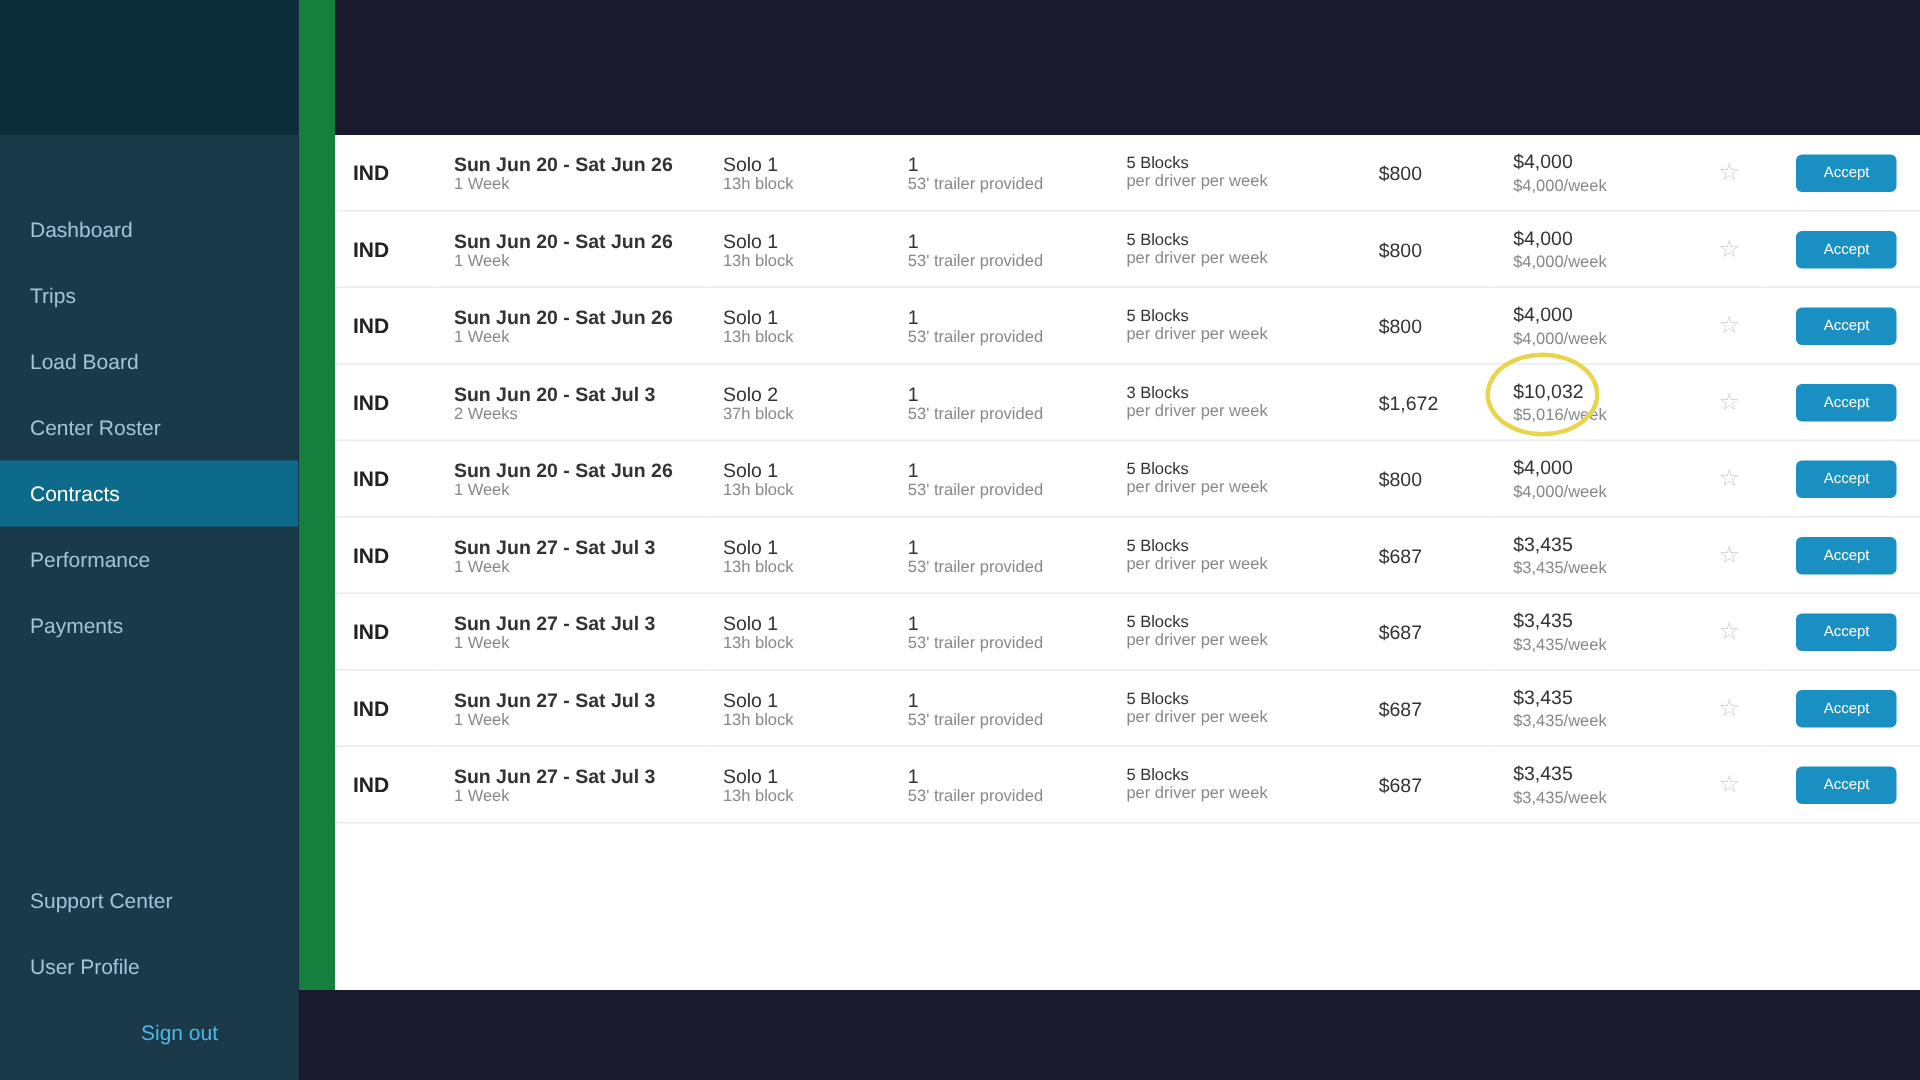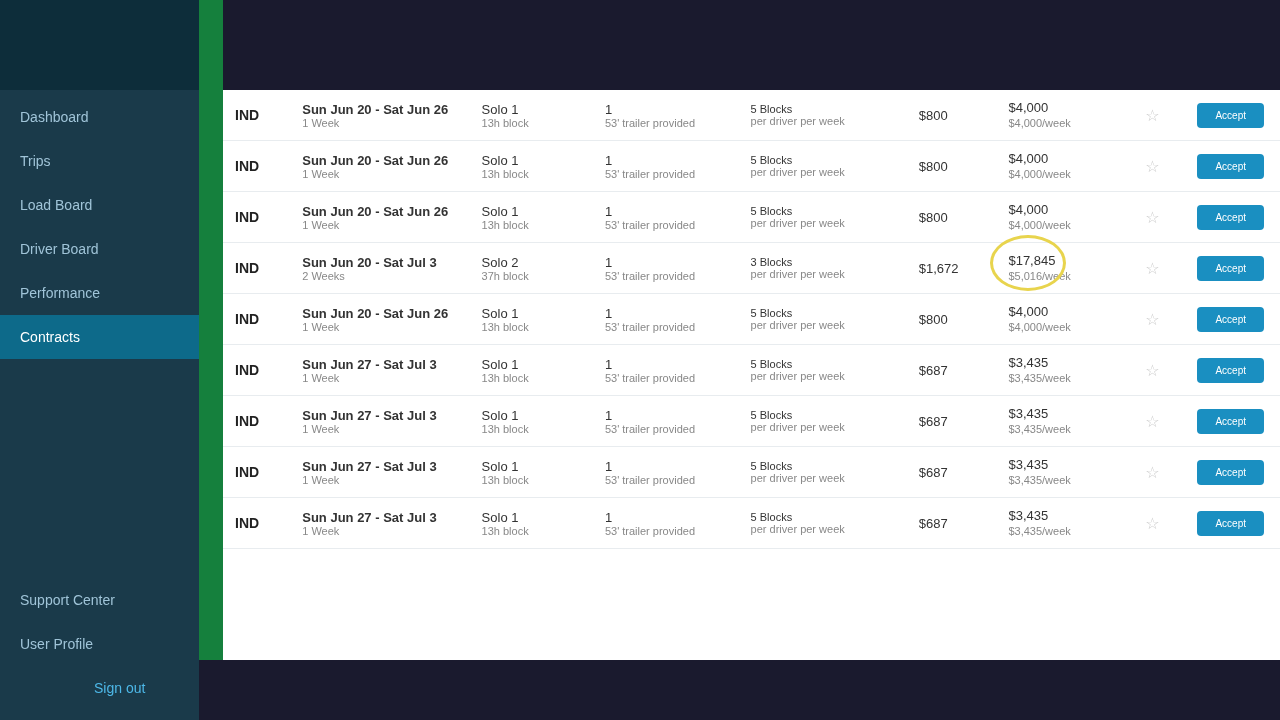--- a/index.html
+++ b/index.html
@@ -7,20 +7,21 @@
 
     
     .sidebar {
       width: 199px;
       min-width: 199px;
       background: #1a3a4a;
       display: flex;
       flex-direction: column;
       height: 720px;
       overflow: hidden;
+      gap: 36px;
     }
     .sidebar-logo {
       height: 90px;
       background: #0d2d3a;
       display: flex;
       align-items: center;
       justify-content: center;
       padding: 10px;
     }
     .sidebar-nav {
@@ -179,27 +180,30 @@
   <div class="nav-item">
         <span class="nav-item-label">Dashboard</span>
       </div>
       <div class="nav-item">
         <span class="nav-item-label">Trips</span>
       </div>
       <div class="nav-item">
         <span class="nav-item-label">Load Board</span>
       </div>
       <div class="nav-item">
-        <span class="nav-item-label">Driver Board</span>
-      </div>
-      <div class="nav-item">
-        <span class="nav-item-label">Performance</span>
+        <span class="nav-item-label">Center Roster</span>
       </div>
       <div class="nav-item active">
         <span class="nav-item-label">Contracts</span>
+      </div>
+      <div class="nav-item">
+        <span class="nav-item-label">Performance</span>
+      </div>
+      <div class="nav-item">
+        <span class="nav-item-label">Payments</span>
       </div>
     </div>
   <div class="sidebar-bottom">
 
   <div class="nav-item">
         <span class="nav-item-label">Support Center</span>
       </div>
       <div class="nav-item">
         <span class="nav-item-label">User Profile</span>
       </div>
@@ -307,21 +311,21 @@
     </td>
     <td class="td-drivers">
       <div class="drv-main">1</div>
       <div class="drv-sub">53' trailer provided</div>
     </td>
     <td class="td-blocks">
       <div class="blk-main">3 Blocks</div>
       <div class="blk-sub">per driver per week</div>
     </td>
     <td class="td-rate">$1,672</td>
-    <td class="td-total"><span class="highlight-circle"><span class="tot-main">$17,845</span></span><br><span class="tot-sub">$5,016/week</span></td>
+    <td class="td-total"><span class="highlight-circle"><span class="tot-main">$10,032</span></span><br><span class="tot-sub">$5,016/week</span></td>
     <td class="td-star">
       <span class="star-icon">☆</span>
     </td>
     <td class="td-action">
       <button class="accept-btn">Accept</button>
     </td>
   </tr>
           <tr>
     <td class="td-station">IND</td>
     <td class="td-date">

